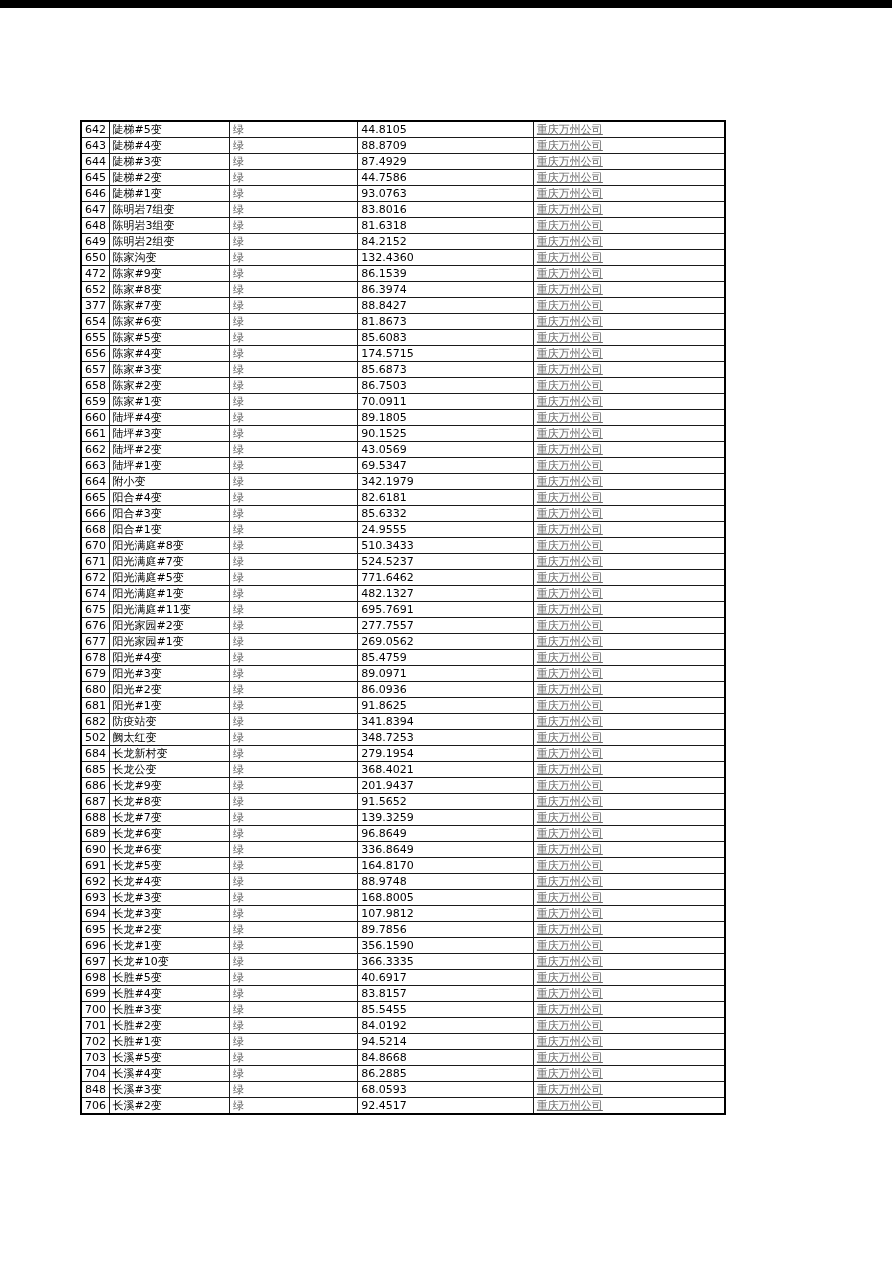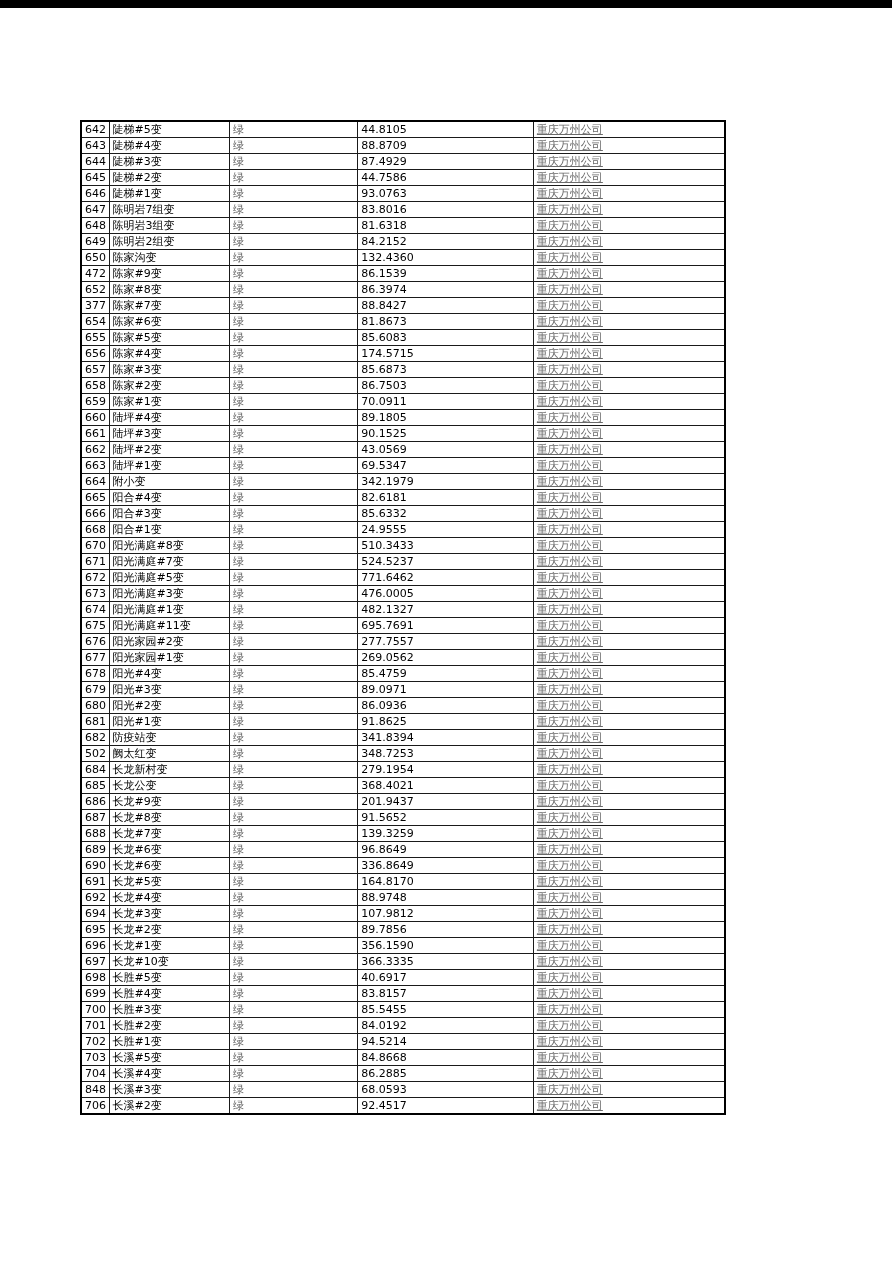--- a/index.html
+++ b/index.html
@@ -270,27 +270,20 @@
       <td class="cell-company"><a>重庆万州公司</a></td>
     </tr>
         <tr>
       <td class="cell-no">672</td>
       <td class="cell-name">阳光满庭#5变</td>
       <td class="cell-status">绿</td>
       <td class="cell-value">771.6462</td>
       <td class="cell-company"><a>重庆万州公司</a></td>
     </tr>
         <tr>
-      <td class="cell-no">673</td>
-      <td class="cell-name">阳光满庭#3变</td>
-      <td class="cell-status">绿</td>
-      <td class="cell-value">476.0005</td>
-      <td class="cell-company"><a>重庆万州公司</a></td>
-    </tr>
-        <tr>
       <td class="cell-no">674</td>
       <td class="cell-name">阳光满庭#1变</td>
       <td class="cell-status">绿</td>
       <td class="cell-value">482.1327</td>
       <td class="cell-company"><a>重庆万州公司</a></td>
     </tr>
         <tr>
       <td class="cell-no">675</td>
       <td class="cell-name">阳光满庭#11变</td>
       <td class="cell-status">绿</td>
@@ -407,20 +400,27 @@
       <td class="cell-name">长龙#5变</td>
       <td class="cell-status">绿</td>
       <td class="cell-value">164.8170</td>
       <td class="cell-company"><a>重庆万州公司</a></td>
     </tr>
         <tr>
       <td class="cell-no">692</td>
       <td class="cell-name">长龙#4变</td>
       <td class="cell-status">绿</td>
       <td class="cell-value">88.9748</td>
+      <td class="cell-company"><a>重庆万州公司</a></td>
+    </tr>
+        <tr>
+      <td class="cell-no">693</td>
+      <td class="cell-name">长龙#3变</td>
+      <td class="cell-status">绿</td>
+      <td class="cell-value">168.8005</td>
       <td class="cell-company"><a>重庆万州公司</a></td>
     </tr>
         <tr>
       <td class="cell-no">694</td>
       <td class="cell-name">长龙#3变</td>
       <td class="cell-status">绿</td>
       <td class="cell-value">107.9812</td>
       <td class="cell-company"><a>重庆万州公司</a></td>
     </tr>
         <tr>

